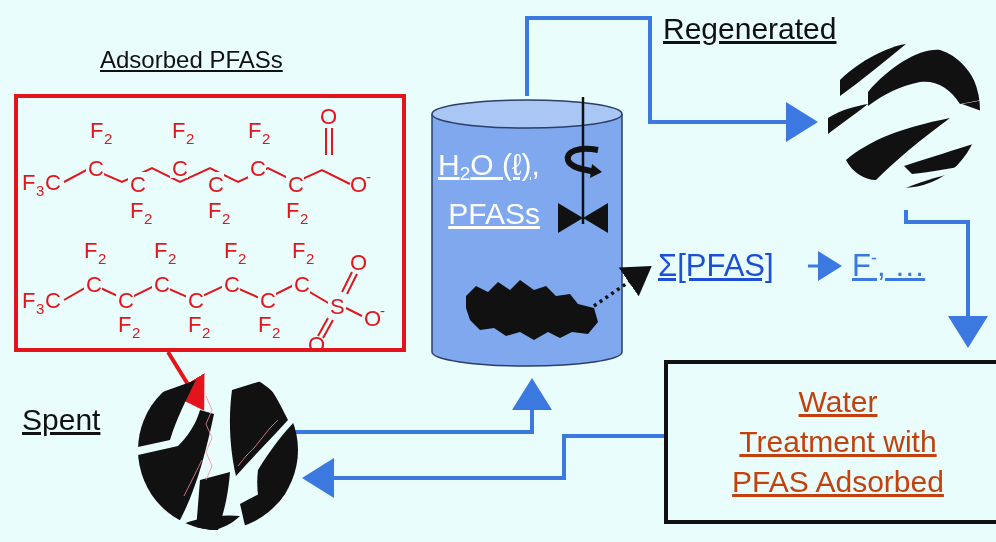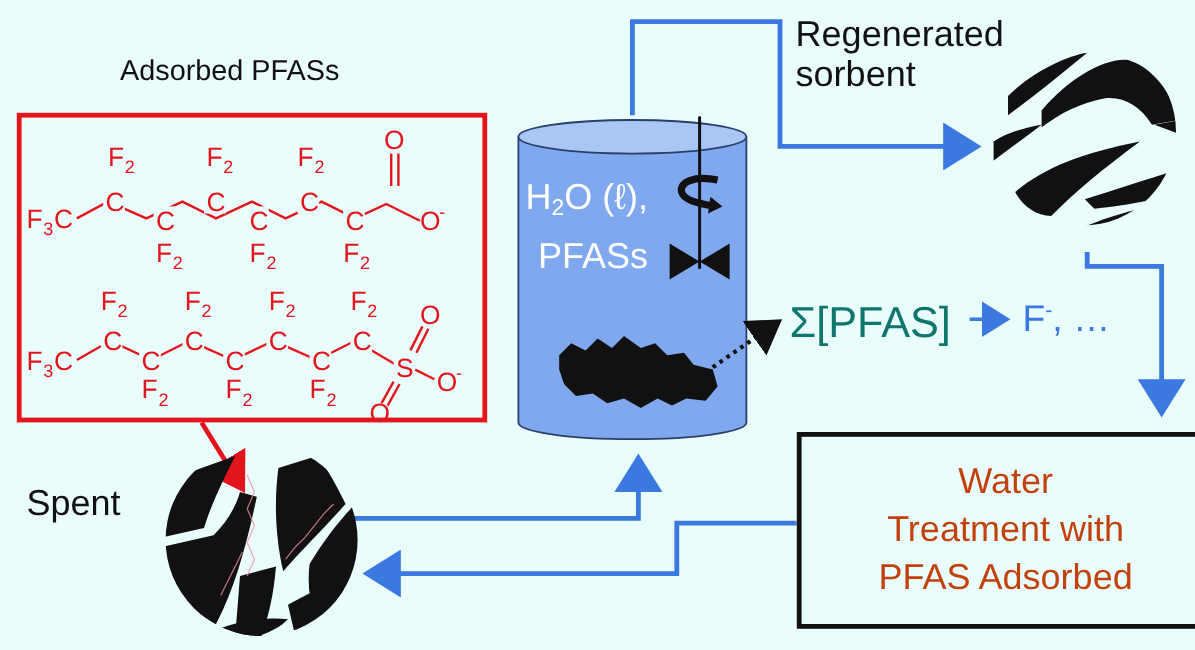--- a/index.html
+++ b/index.html
@@ -1,28 +1,28 @@
 <!DOCTYPE html>
 <html><head>
 <meta charset="utf-8">
 <style>
   html, body { margin:0; padding:0; }
   body { width:996px; height:542px; background:#e9fdfd; position:relative; overflow:hidden;
          font-family:"Liberation Sans", sans-serif; }
-  .abs { position:absolute; }
+  .abs { position:absolute;text-decoration:underline; }
   .lbl { color:#111; font-size:30px; line-height:34px; }
   .title { left:100px; top:46px; font-size:24px; color:#111; }
   .pfas-box { left:14px; top:94px; width:392px; height:258px; border:4px solid #e3151c; box-sizing:border-box; }
   svg { position:absolute; left:0; top:0; }
   .chem text { font-family:"Liberation Sans", sans-serif; fill:#e3151c; font-size:22px; }
   .chem .sub { font-size:15px; }
   .reactor-text { left:438px; top:145px; color:#ffffff; font-size:30px; line-height:40px;text-align:right; }
   .reactor-text sub { font-size:19px; vertical-align:-5px; }
   .reactor-text sup { font-size:19px; vertical-align:10px; }
-  .sum { left:658px; top:248px; color:#0f766e; font-size:36px; }
+  .sum { left:658px; top:248px; color:#1d4ed8; font-size:31px; }
   .fprod { left:852px; top:248px; color:#3b78e0; font-size:31px; }
   .fprod sup { font-size:18px; vertical-align:12px; }
   .regen { left:663px; top:12px; }
   .spent { left:6px; top:403px;margin-left:16px; }
   .wt-box { left:664px; top:360px; width:348px; height:164px; border:4px solid #111; box-sizing:border-box;
             text-align:center; font-size:30px; line-height:40px; color:#c2410c; padding-top:18px; background:#e9fdfd; }
 </style>
 </head>
 <body>
 
@@ -197,21 +197,20 @@
 <div class="abs reactor-text">
   <div><span>H</span><sub>2</sub><span>O (ℓ),</span></div>
   <div>PFASs</div>
 </div>
 
 <div class="abs sum">Σ[PFAS]</div>
 <div class="abs fprod"><span>F</span><sup>-</sup><span>, …</span></div>
 
 <div class="abs lbl regen">
   <div>Regenerated</div>
-  <div>sorbent</div>
 </div>
 
 <div class="abs lbl spent">
   <div>Spent</div>
 </div>
 
 <div class="abs wt-box">
   <div>Water</div>
   <div>Treatment with</div>
   <div>PFAS Adsorbed</div>

